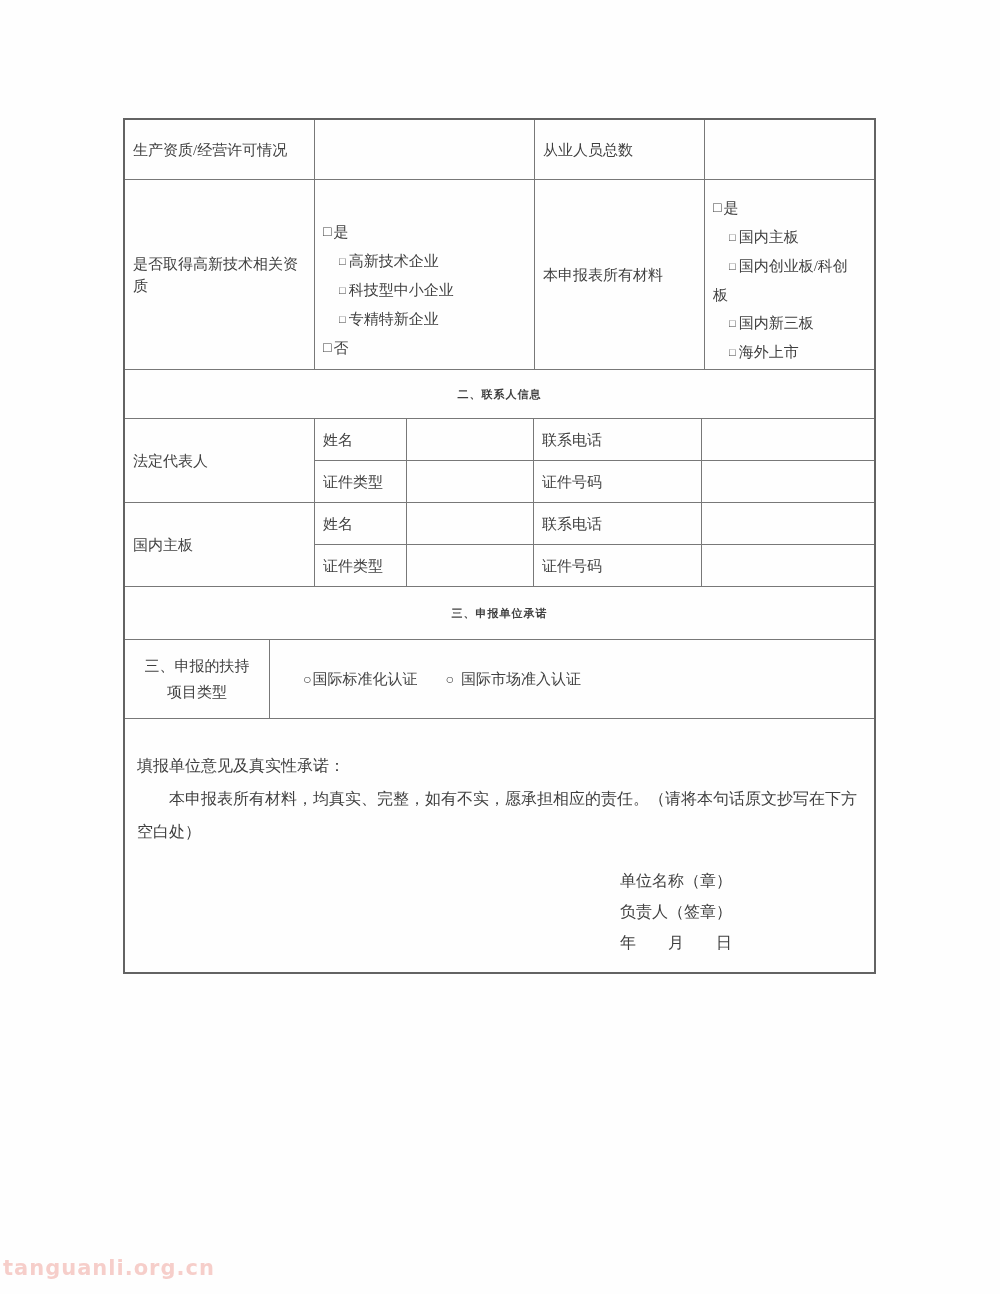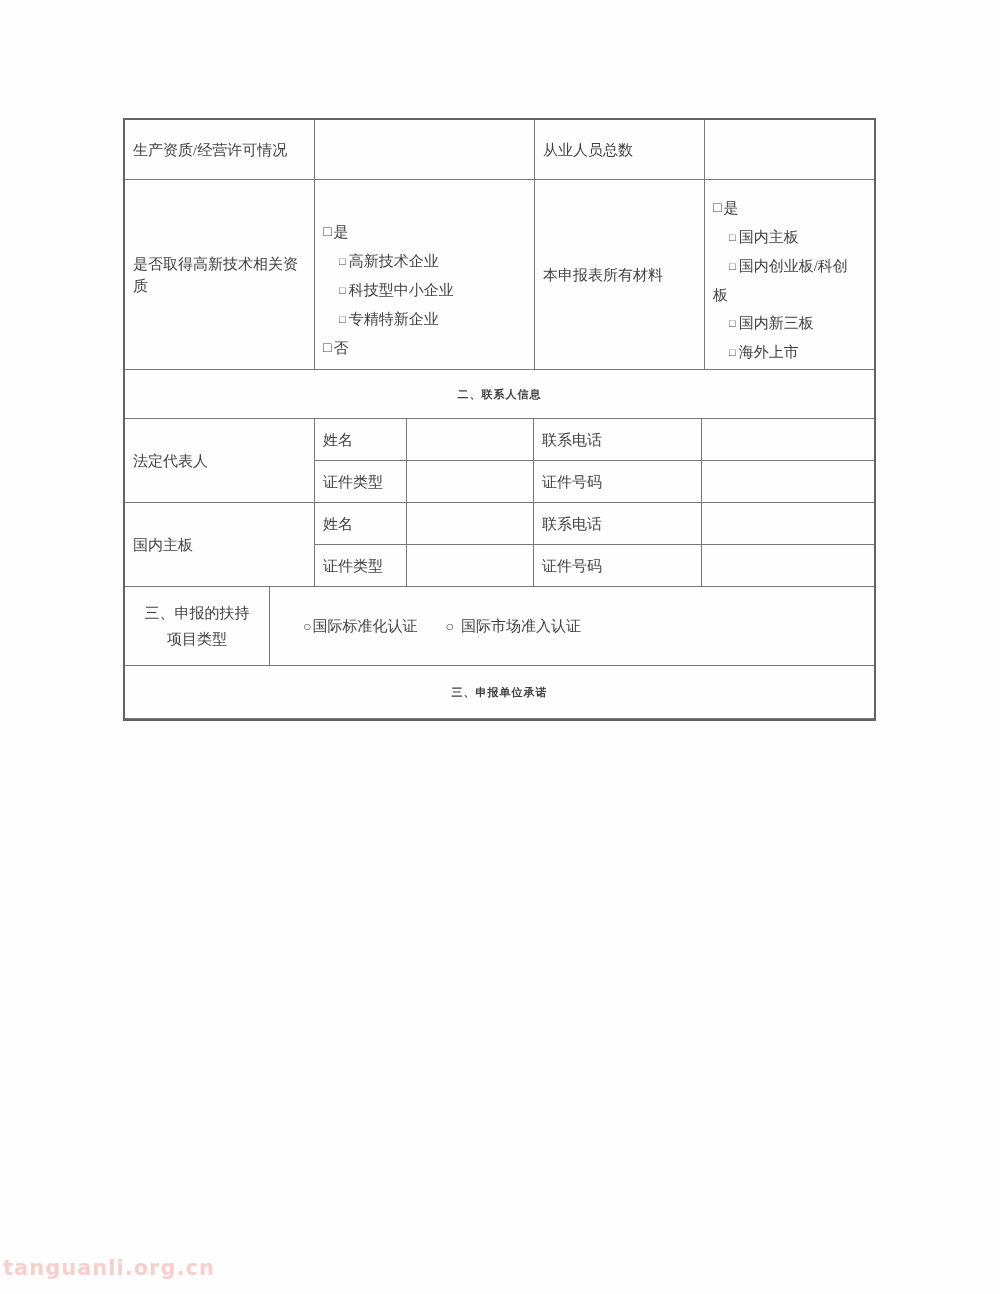--- a/index.html
+++ b/index.html
@@ -154,38 +154,47 @@
       <div class="cell vcenter">姓名</div>
       <div class="cell"></div>
       <div class="cell vcenter">联系电话</div>
       <div class="cell nr"></div>
       <div class="cell vcenter">证件类型</div>
       <div class="cell"></div>
       <div class="cell vcenter">证件号码</div>
       <div class="cell nr"></div>
     </div>
 
+    <div class="grid secHdr secE">
+      <div class="cell nr hcenter hdrcell">三、申报单位承诺</div>
+    </div>
+
     <div class="grid secD">
       <div class="cell hcenter support-label">
         <div>
           <div>三、申报的扶持</div>
           <div>项目类型</div>
         </div>
       </div>
       <div class="cell nr vcenter support-opts">
         <span>
           <span class="radio">○</span><span>国际标准化认证</span>
         </span>
         <span class="radio-opt2">
           <span class="radio">○</span><span>国际市场准入认证</span>
         </span>
       </div>
     </div>
 
-    <div class="grid secHdr secE">
-      <div class="cell nr hcenter hdrcell">三、申报单位承诺</div>
-    </div>
-
+    <div class="secF">
+      <div>填报单位意见及真实性承诺：</div>
+      <div class="commit-para">本申报表所有材料，均真实、完整，如有不实，愿承担相应的责任。（请将本句话原文抄写在下方空白处）</div>
+      <div class="sign-block">
+        <div>单位名称（章）</div>
+        <div>负责人（签章）</div>
+        <div class="sign-date">年　　月　　日</div>
+      </div>
+    </div>
 
   </div>
 
   <div class="watermark" style="color: rgb(240, 168, 160);">tanguanli.org.cn</div>
 </div>
 
 </body></html>

